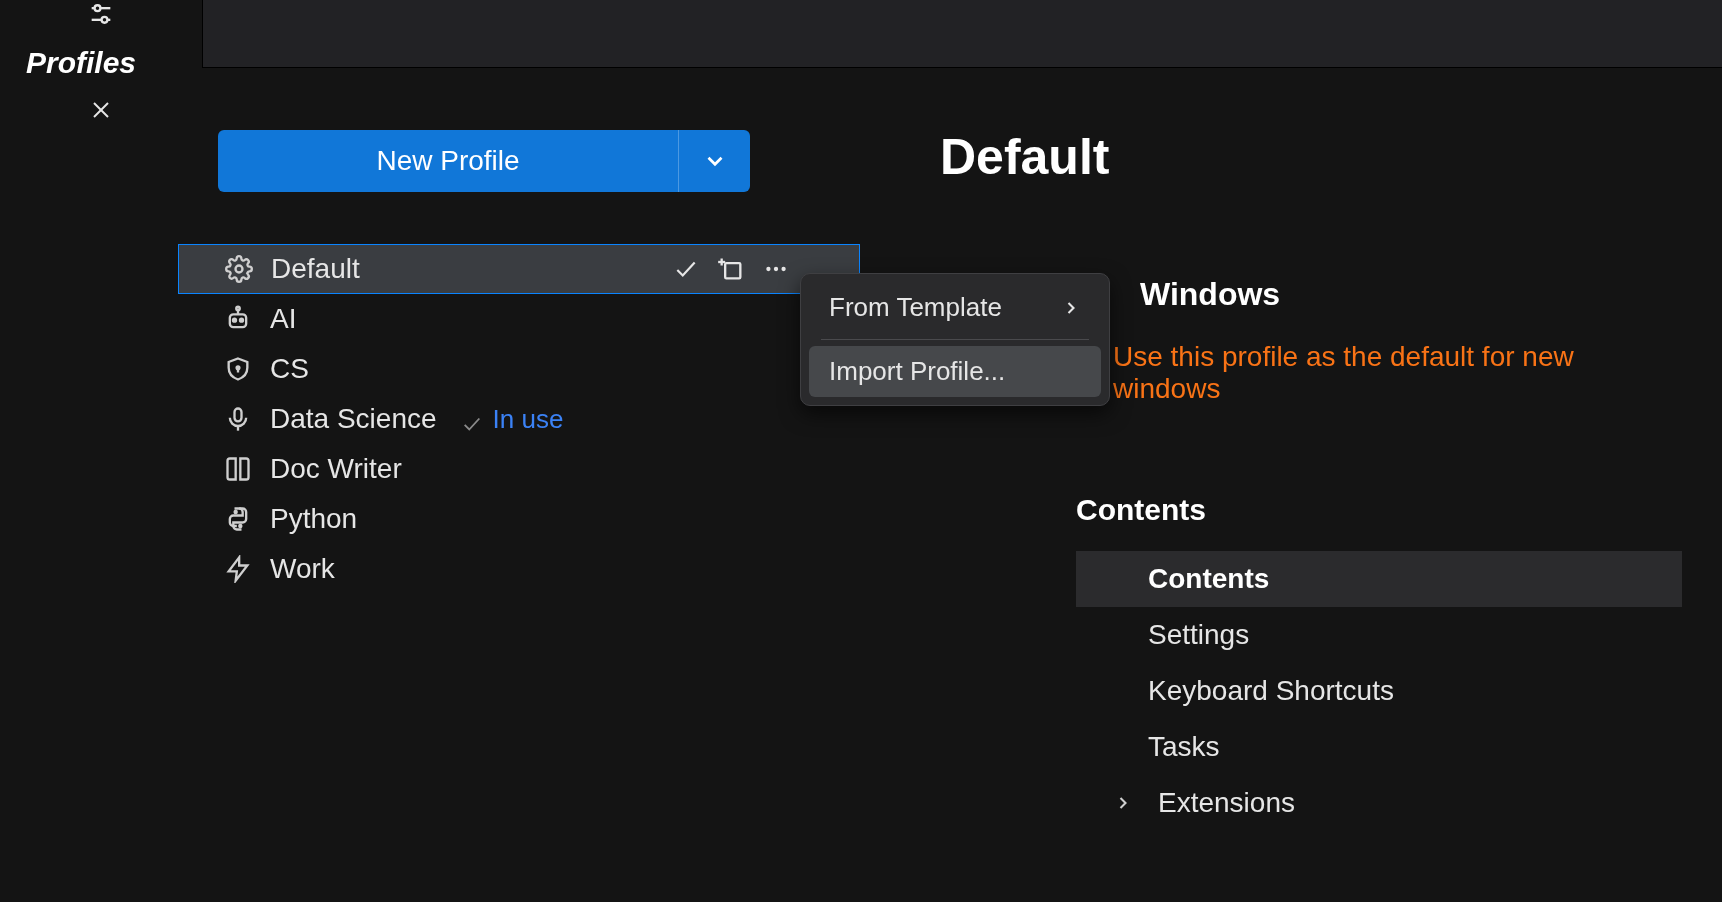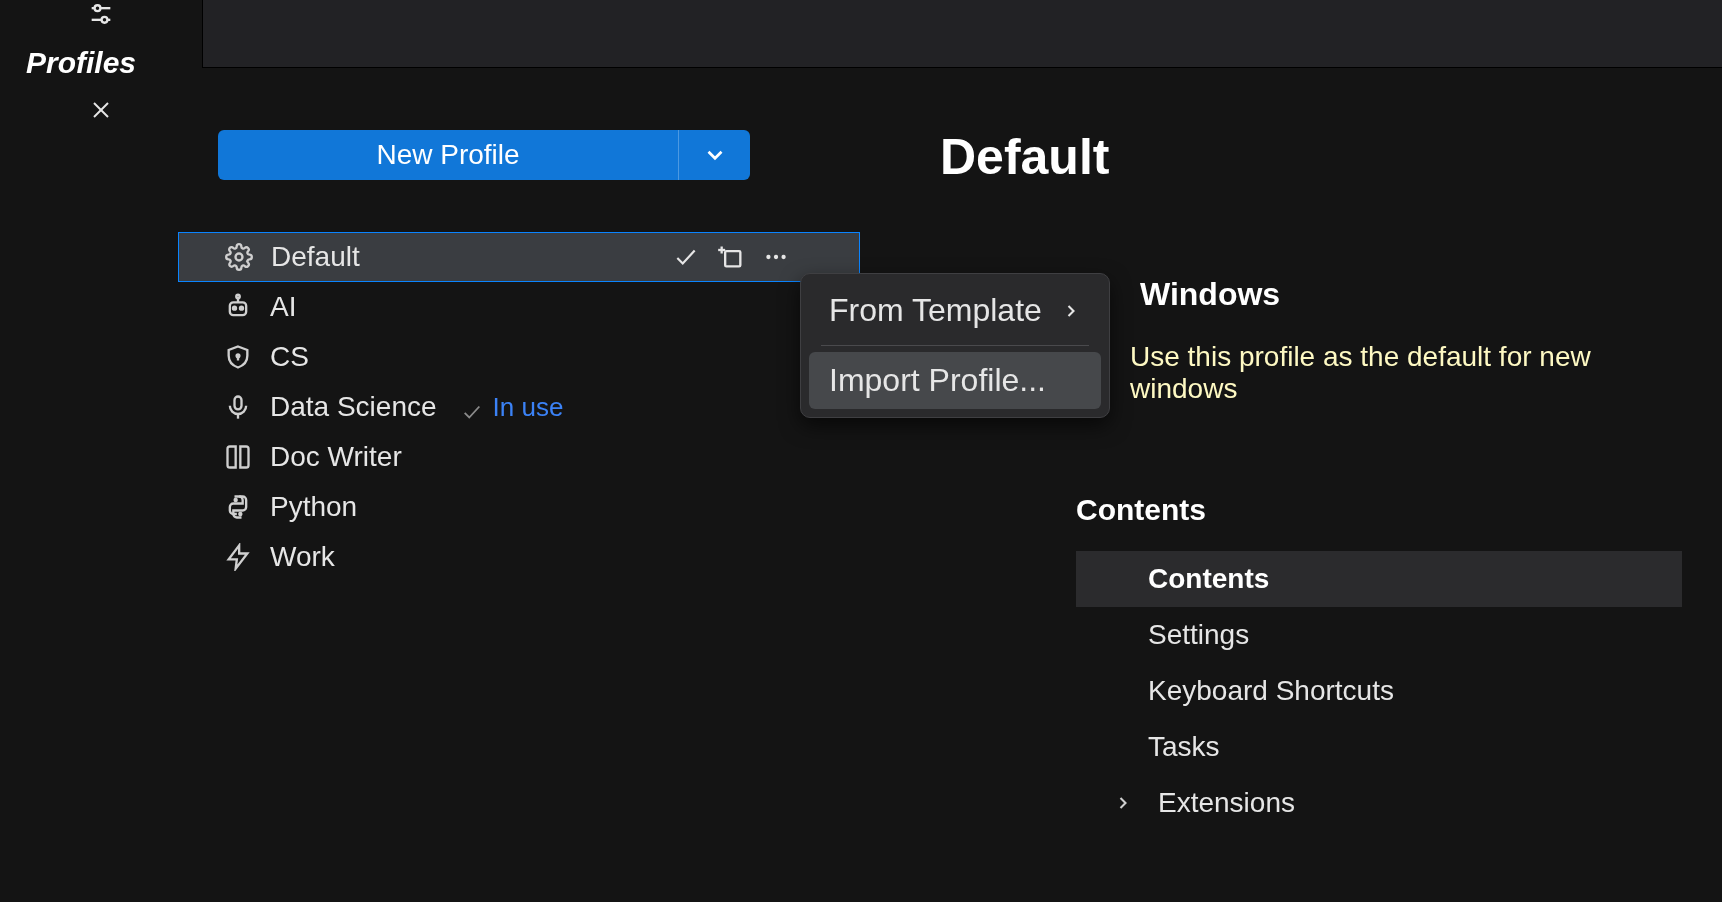--- a/index.html
+++ b/index.html
@@ -55,21 +55,21 @@
   
   .left {
     width: 860px;
     padding: 62px 0 0 0;
     position: relative;
   }
 
   .new-profile-row {
     margin: 0 110px 16px 218px;
     display: flex;
-    height: 50px;
+    height: 62px;
   }
   .new-profile-btn {
     flex: 1;
     background: #0e639c;
     background: #1f7fe0;
     background: #1177d8;
     background: #1177d8;
     border: none;
     color: #ffffff;
     font-size: 28px;
@@ -156,21 +156,21 @@
     border-radius: 10px;
     box-shadow: 0 8px 20px rgba(0,0,0,0.6);
     padding: 8px;
     z-index: 100;
   }
   .dropdown .ditem {
     display: flex;
     align-items: center;
     justify-content: space-between;
     padding: 10px 20px;
-    font-size: 32px;
+    font-size: 26px;
     color: #e6e6e6;
     cursor: pointer;
     border-radius: 6px;
   }
   .dropdown .divider {
     height: 1px;
     background: #4a4a4d;
     margin: 6px 12px;
   }
   .dropdown .ditem.highlight {
@@ -203,24 +203,24 @@
   .section-windows .hdr {
     font-weight: 700;
     font-size: 32px;
     color: #ffffff;
     margin-left: 200px;
     margin-bottom: 16px;
   }
   .checkbox-row {
     display: flex;
     align-items: center;
-    gap: 24px;
+    gap: 7px;
     margin-left: 136px;
     margin-top: 28px;
-    color: #fef9c3;
+    color: #f97316;
     font-size: 28px;
   }
 
   .contents-hdr {
     margin-top: 88px;
     margin-left: 136px;
     color: #ffffff;
     font-weight: 700;
     font-size: 30px;
   }

